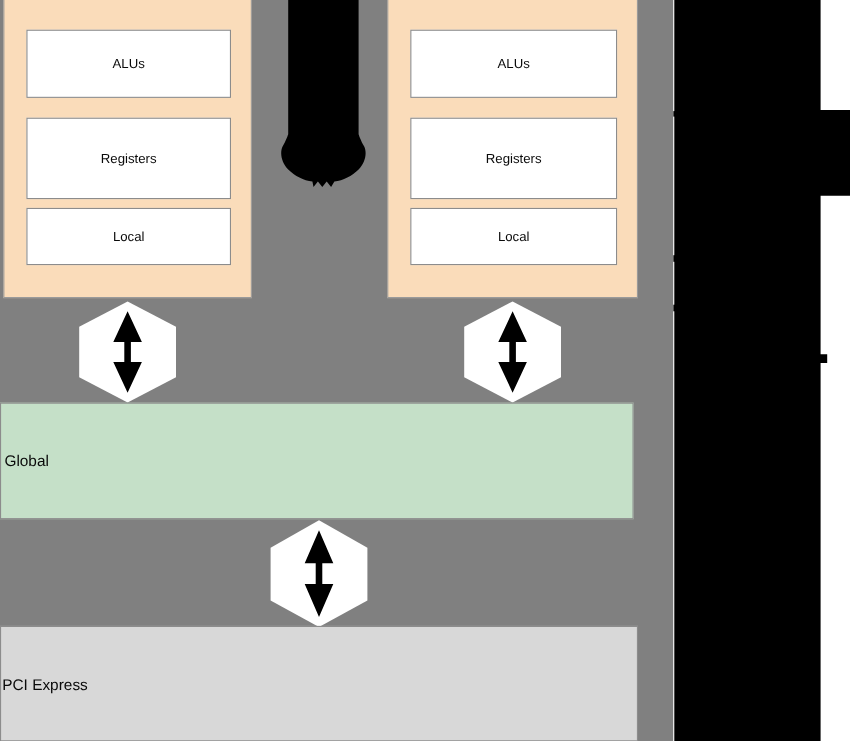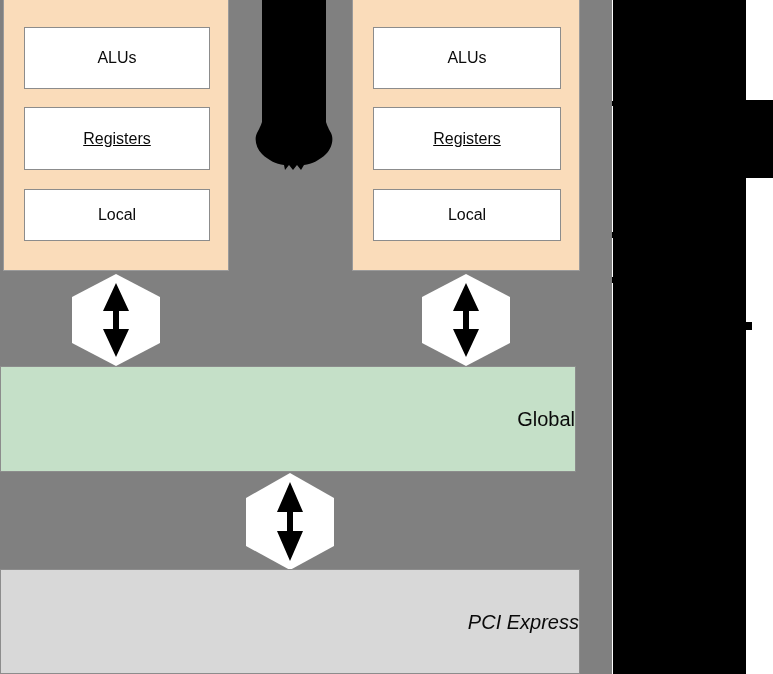--- a/index.html
+++ b/index.html
@@ -44,65 +44,65 @@
   .membox {
     position: absolute;
     background: #ffffff;
     border: 1px solid #8c8c8c;
     box-sizing: border-box;
     display: flex;
     align-items: center;
     justify-content: center;
   }
   .membox .label {
-    font-size: 16px;
+    font-size: 12px;
     color: #0a0a0a;
     line-height: 1;
     white-space: nowrap;
   }
   .cu-left  .membox { left: 20px; width: 186px; }
   .cu-right .membox { left: 20px; width: 188px; }
   .slot-0 { top: 27px;  height: 62px; }
-  .slot-1 { top: 107px; height: 63px; text-decoration: underline; }
+  .slot-1 { top: 107px; height: 74px; }
   .slot-2 { top: 189px; height: 52px; }
 
   
   .bar {
     position: absolute;
     border: 1px solid #8c8c8c;
     box-sizing: border-box;
     display: flex;
     align-items: center;
   }
   .bar .label {
-    font-size: 20px;
+    font-size: 14px;
     color: #0a0a0a;
     line-height: 1;
     white-space: nowrap;
     position: absolute;
     left: 0;
-    right: 0;
-    text-align: right;
+    right: 16px;
+    text-align: left;
   }
   .bar-global {
     left: 0px;
     top: 366px;
     width: 576px;
     height: 106px;
     background: #c5e0c8;
   }
   .bar-global .label { margin-left: 3px; }
   .bar-pcie {
     left: 0px;
     top: 569px;
     width: 580px;
     height: 105px;
     background: #d8d8d8;
   }
-  .bar-pcie .label { margin-left: 1px; font-style: italic; }
+  .bar-pcie .label { margin-left: 1px; }
 
   
   .connector {
     position: absolute;
   }
   .connector svg { display: block; }
 
   
   .cursor-shape {
     position: absolute;

